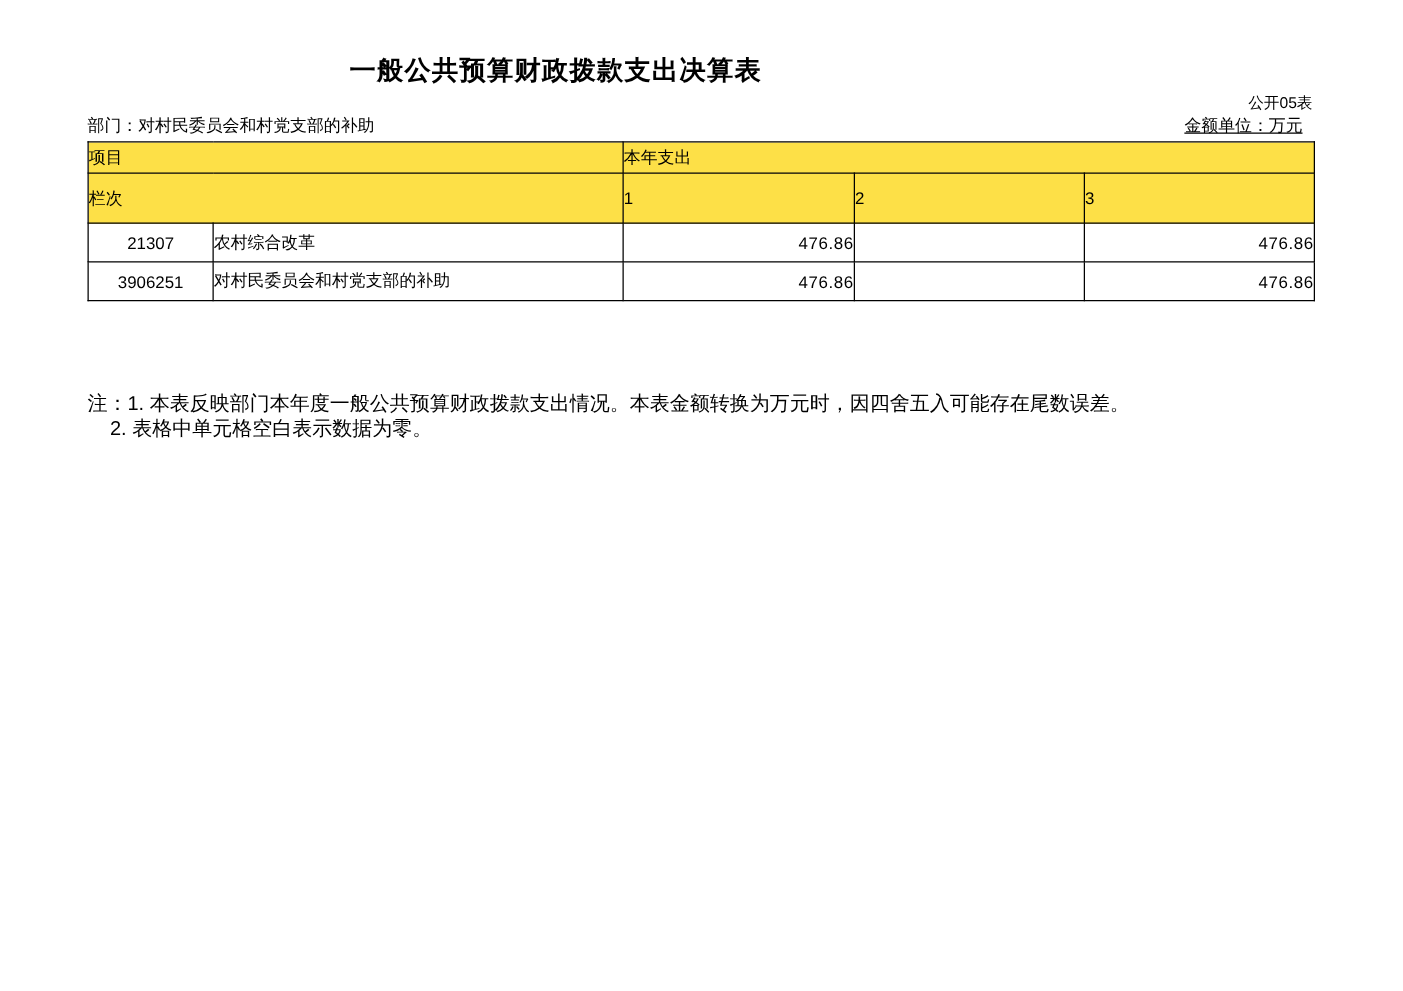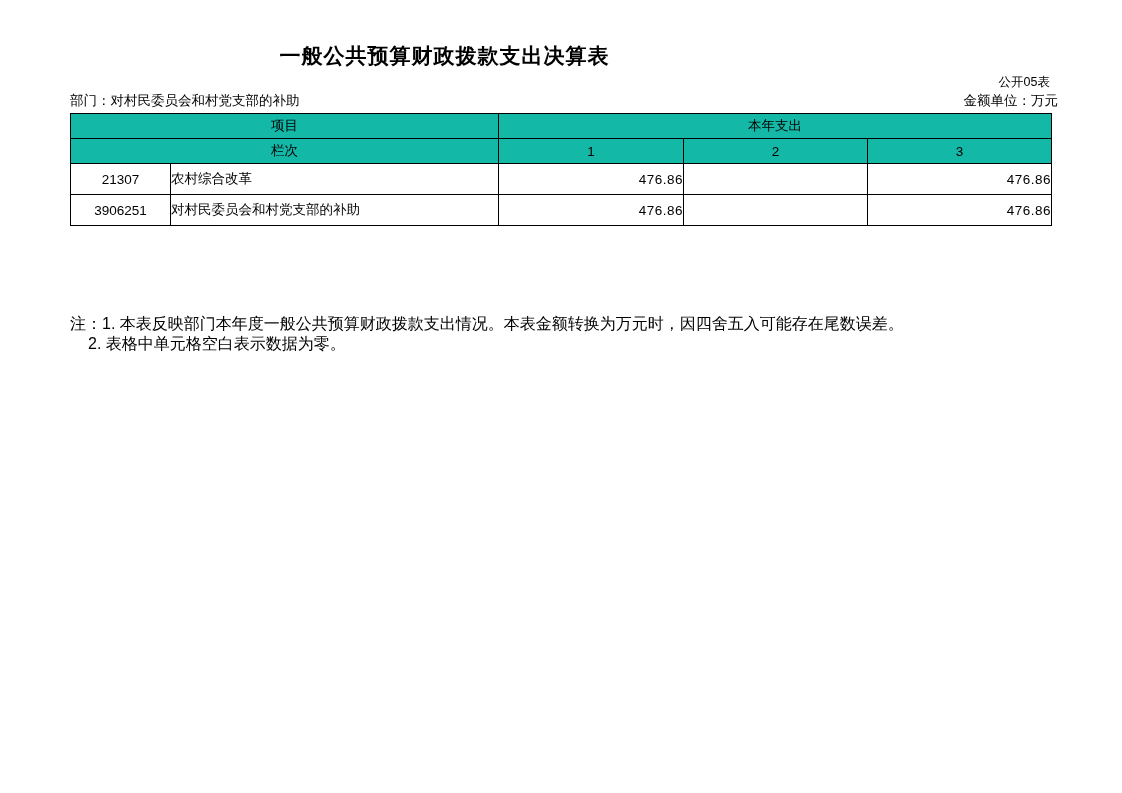--- a/index.html
+++ b/index.html
@@ -42,52 +42,52 @@
   .dept-line {
     position: absolute;
     top: 92px;
     left: 70px;
     font-size: 13.5px;
     font-family: "Liberation Sans", "DejaVu Sans", sans-serif;
   }
   .unit-line {
     position: absolute;
     top: 92px;
-    right: 64px;
+    right: 80px;
     font-size: 13.5px;
     font-family: "Liberation Sans", "DejaVu Sans", sans-serif;
+    text-decoration: underline;
   }
   table.budget {
     position: absolute;
     top: 113px;
     left: 70px;
     width: 981px;
     border-collapse: collapse;
     table-layout: fixed;
   }
   table.budget td, table.budget th {
     border: 1px solid #000000;
     font-weight: normal;
     font-size: 13.5px;
     font-family: "Liberation Sans", "DejaVu Sans", sans-serif;
     padding: 0;
   }
   .hdr {
-    background: #14b8a6;
-    text-align: center;
+    background: #fde047;
     vertical-align: middle;
   }
   .h-group {
     height: 25px;
   }
   .h-sub {
     height: 46px;
   }
   .h-rank {
-    height: 25px;
+    height: 40px;
   }
   .body-row td {
     height: 30px;
   }
   .c-code {
     text-align: center;
   }
   .c-name {
     text-align: left;
     padding-left: 8px;

